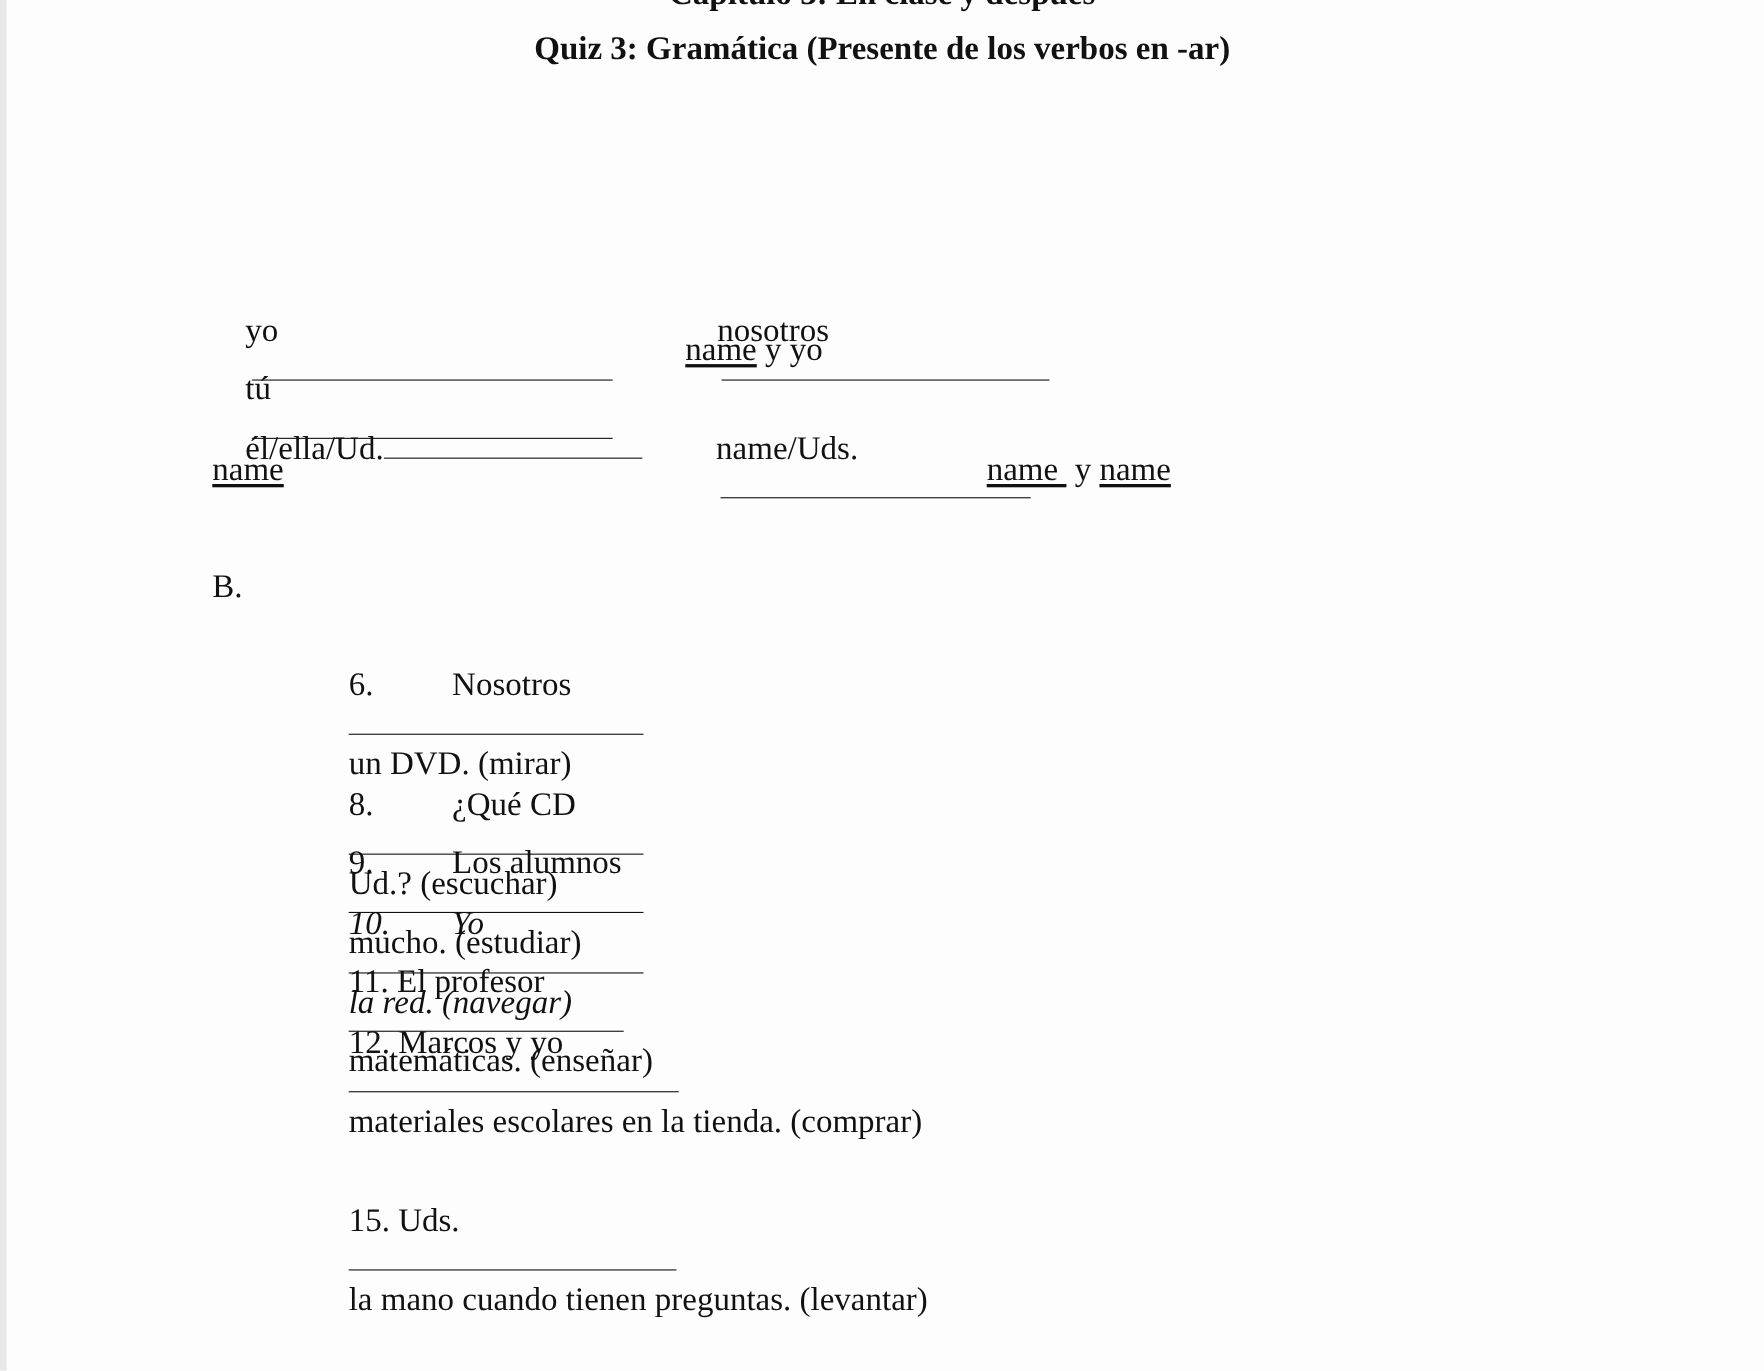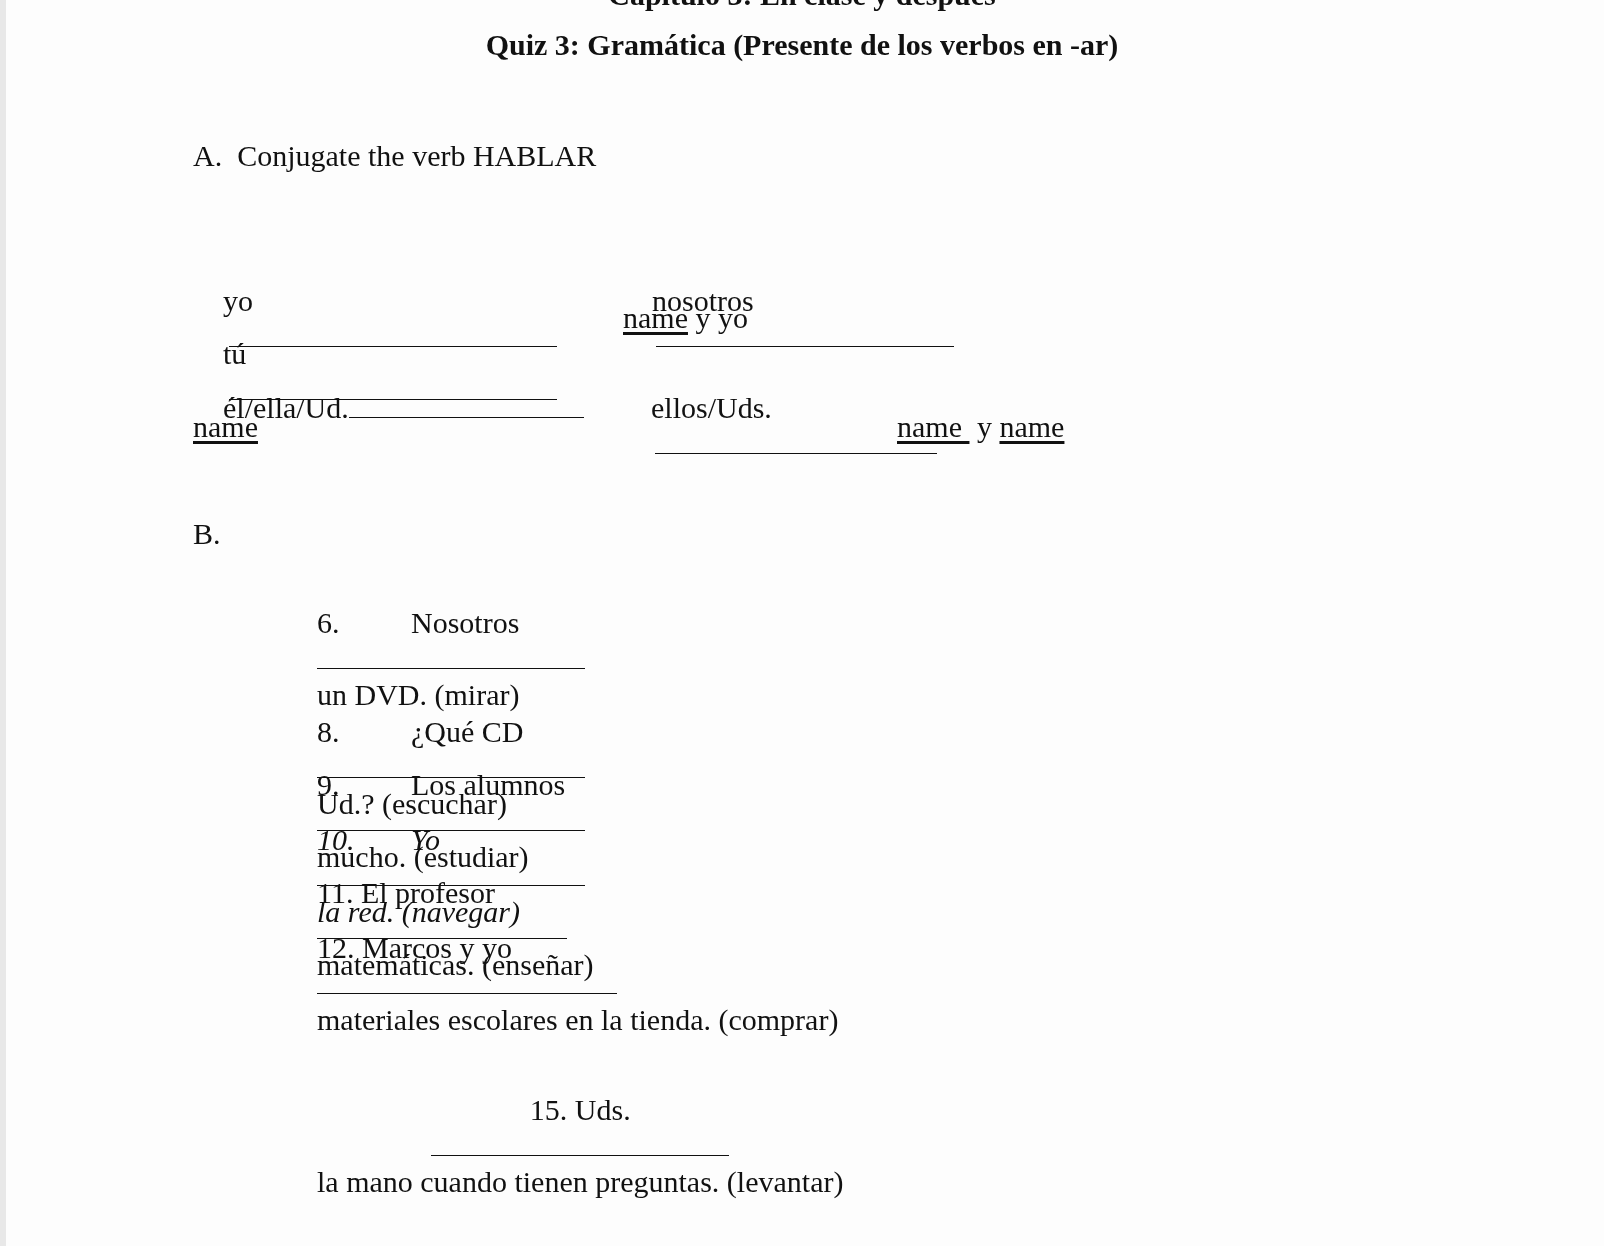--- a/index.html
+++ b/index.html
@@ -33,41 +33,40 @@
   </style>
 </head>
 <body>
 
 <div class="left-edge"></div>
 
 <div class="page">
   <div class="abs chapter-title">Capítulo 3: En clase y después</div>
   <div class="abs quiz-title">Quiz 3: Gramática (Presente de los verbos en -ar)</div>
 
-  <div class="abs txt" style="left:193px; top:138px;">A.  Conjugate the verb HABLAR</div>
 
   <div class="abs txt" style="left:193px; top:247px;">
     <span>yo</span>
     <span class="blank" style="width:328px; margin-left:6px;"></span>
   </div>
   <div class="abs txt" style="left:193px; top:300px;">
     <span>tú</span>
     <span class="blank" style="width:328px; margin-left:6px;"></span>
   </div>
   <div class="abs txt" style="left:193px; top:354px;">
     <span>él/ella/Ud.</span><span class="blank" style="width:235px;"></span>
   </div>
 
   <div class="abs txt" style="left:622px; top:247px;">
     <span>nosotros</span>
     <span class="blank" style="width:298px; margin-left:4px;"></span>
   </div>
   <div class="abs txt" style="left:623px; top:300px;"><span class="u">name</span><span> y yo</span></div>
   <div class="abs txt" style="left:621px; top:354px;">
-    <span>ellos/Uds.</span>
+    <span>name/Uds.</span>
     <span class="blank" style="width:282px; margin-left:4px;"></span>
   </div>
 
   <div class="abs txt" style="left:193px; top:409px;"><span class="u">name</span></div>
   <div class="abs txt" style="left:897px; top:409px;"><span class="u">name </span><span> y </span><span class="u">name</span></div>
 
   <div class="abs txt" style="left:193px; top:516px;">B.</div>
 
   <div class="abs txt" style="left:287px; top:569px;">
     <span style="display:inline-block; width:94px;">6.</span><span>Nosotros</span>
@@ -92,18 +91,18 @@
   <div class="abs txt" style="left:287px; top:839px;">
     <span>11.</span> <span>El profesor</span>
     <span class="blank" style="width:250px;"></span>
     <span>matemáticas. (enseñar)</span>
   </div>
   <div class="abs txt" style="left:287px; top:894px;">
     <span>12.</span> <span>Marcos y yo</span>
     <span class="blank" style="width:300px;"></span>
     <span>materiales escolares en la tienda. (comprar)</span>
   </div>
-  <div class="abs txt" style="left:287px; top:1056px;text-align:center;">
+  <div class="abs txt" style="left:287px; top:1056px;">
     <span>15.</span> <span>Uds.</span>
     <span class="blank" style="width:298px;"></span>
     <span>la mano cuando tienen preguntas. (levantar)</span>
   </div>
 </div>
 
 </body></html>

